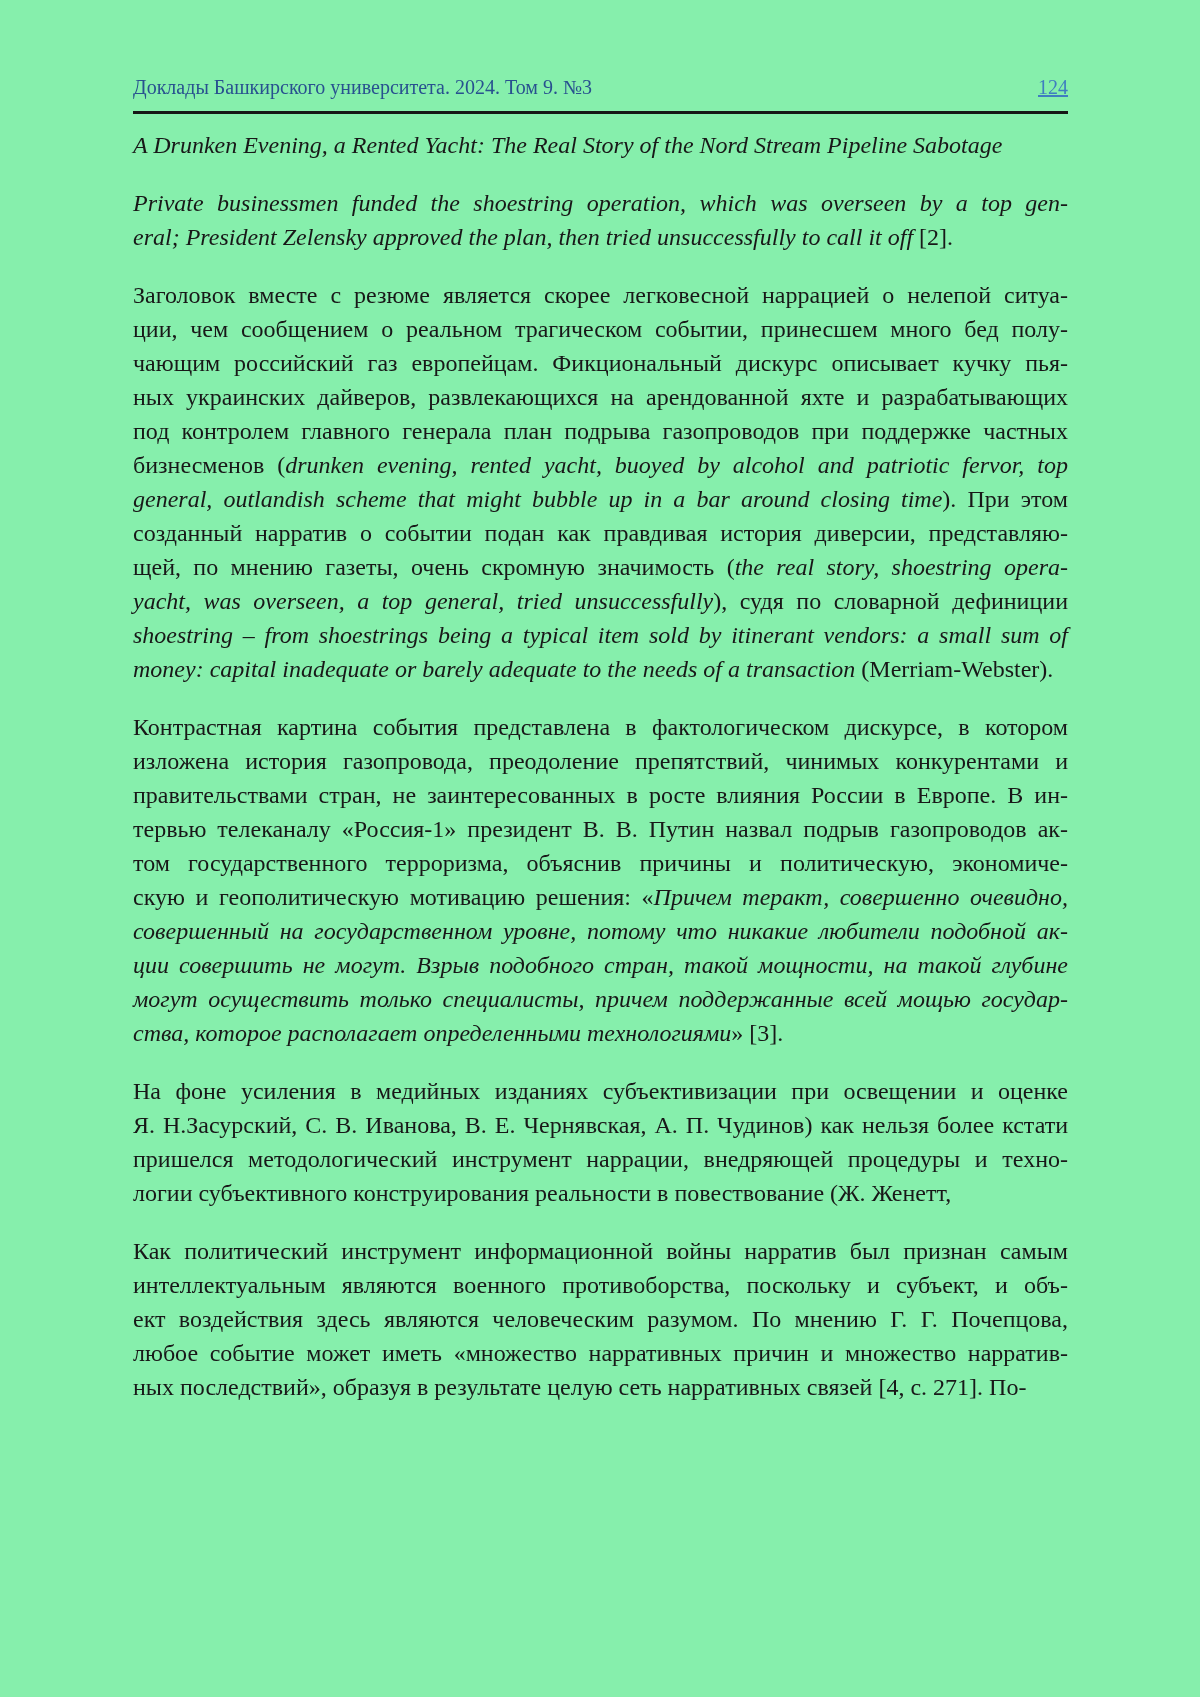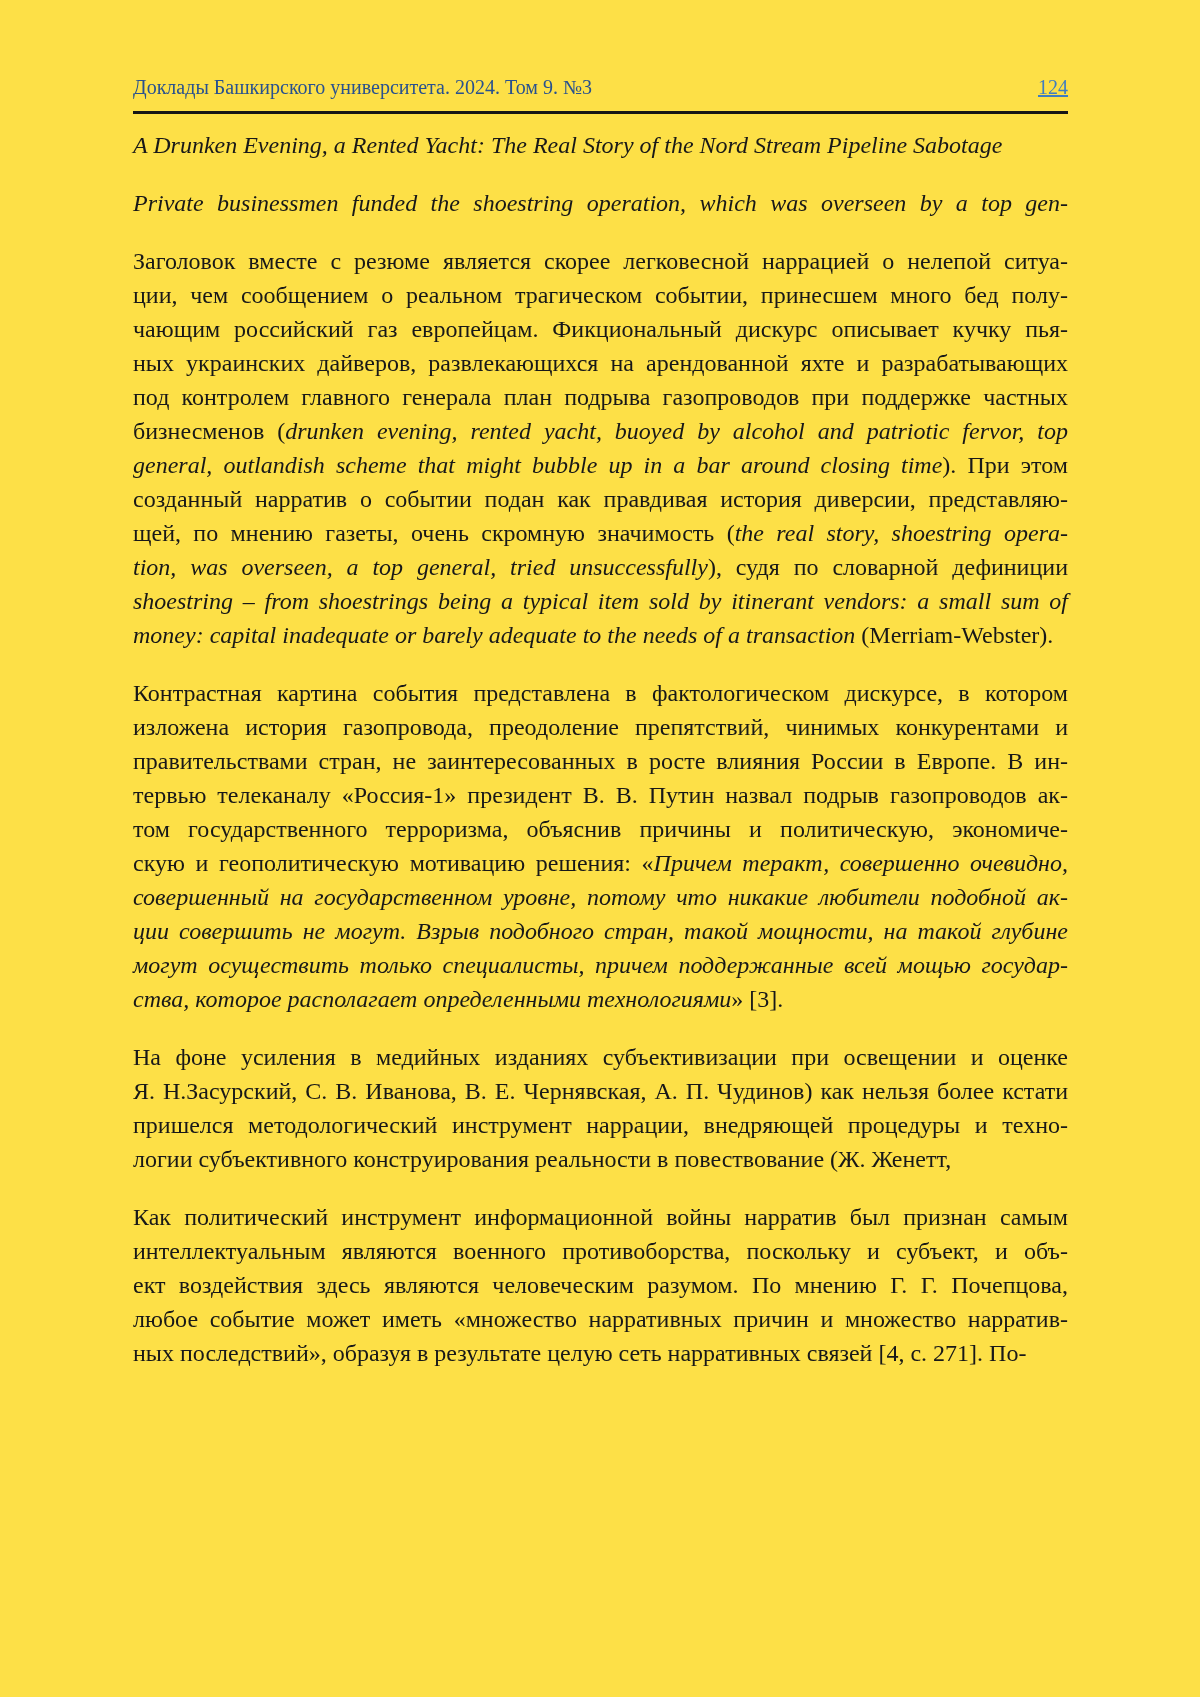--- a/index.html
+++ b/index.html
@@ -8,21 +8,21 @@
     width: 1200px;
     height: 1697px;
     font-family: "Liberation Serif", "DejaVu Serif", serif;
     color: var(--text-color, #181818);
     overflow: hidden;
   }
   .page {
     width: 1200px;
     height: 1697px;
     padding: 74px 132px 0 133px;
-    background: #fde047;
+    background: #86efac;
   }
   .header {
     display: flex;
     justify-content: space-between;
     align-items: baseline;
     font-size: 20px;
     line-height: 27px;
   }
   .journal { color: var(--header-blue, #28518f); }
   .pageno  { color: var(--pageno-blue, #3f7dc0); text-decoration: underline; }
@@ -54,32 +54,33 @@
     <span class="journal">Доклады Башкирского университета. 2024. Том 9. №3</span>
     <span class="pageno">124</span>
   </div>
   <div class="rule"></div>
   <div class="article" id="article-body">
       <div class="para">
         <div class="line last"><span class="it">A Drunken Evening, a Rented Yacht: The Real Story of the Nord Stream Pipeline Sabotage</span></div>
       </div>
       <div class="para">
         <div class="line"><span class="it">Private businessmen funded the shoestring operation, which was overseen by a top gen-</span></div>
+        <div class="line last"><span class="it">eral; President Zelensky approved the plan, then tried unsuccessfully to call it off </span><span class="rm">[2].</span></div>
       </div>
       <div class="para">
         <div class="line"><span class="rm">Заголовок вместе с резюме является скорее легковесной наррацией о нелепой ситуа-</span></div>
         <div class="line"><span class="rm">ции, чем сообщением о реальном трагическом событии, принесшем много бед полу-</span></div>
         <div class="line"><span class="rm">чающим российский газ европейцам. Фикциональный дискурс описывает кучку пья-</span></div>
         <div class="line"><span class="rm">ных украинских дайверов, развлекающихся на арендованной яхте и разрабатывающих</span></div>
         <div class="line"><span class="rm">под контролем главного генерала план подрыва газопроводов при поддержке частных</span></div>
         <div class="line"><span class="rm">бизнесменов (</span><span class="it">drunken evening, rented yacht, buoyed by alcohol and patriotic fervor, top</span></div>
         <div class="line"><span class="it">general, outlandish scheme that might bubble up in a bar around closing time</span><span class="rm">). При этом</span></div>
         <div class="line"><span class="rm">созданный нарратив о событии подан как правдивая история диверсии, представляю-</span></div>
         <div class="line"><span class="rm">щей, по мнению газеты, очень скромную значимость (</span><span class="it">the real story, shoestring opera-</span></div>
-        <div class="line"><span class="it">tion, was overseen, a top general, tried unsuccessfully</span><span class="rm">), судя по словарной дефиниции</span></div>
+        <div class="line"><span class="it">yacht, was overseen, a top general, tried unsuccessfully</span><span class="rm">), судя по словарной дефиниции</span></div>
         <div class="line"><span class="it">shoestring – from shoestrings being a typical item sold by itinerant vendors: a small sum of</span></div>
         <div class="line last"><span class="it">money: capital inadequate or barely adequate to the needs of a transaction </span><span class="rm">(Merriam-Webster).</span></div>
       </div>
       <div class="para">
         <div class="line"><span class="rm">Контрастная картина события представлена в фактологическом дискурсе, в котором</span></div>
         <div class="line"><span class="rm">изложена история газопровода, преодоление препятствий, чинимых конкурентами и</span></div>
         <div class="line"><span class="rm">правительствами стран, не заинтересованных в росте влияния России в Европе. В ин-</span></div>
         <div class="line"><span class="rm">тервью телеканалу «Россия-1» президент В. В. Путин назвал подрыв газопроводов ак-</span></div>
         <div class="line"><span class="rm">том государственного терроризма, объяснив причины и политическую, экономиче-</span></div>
         <div class="line"><span class="rm">скую и геополитическую мотивацию решения: «</span><span class="it">Причем теракт, совершенно очевидно,</span></div>

